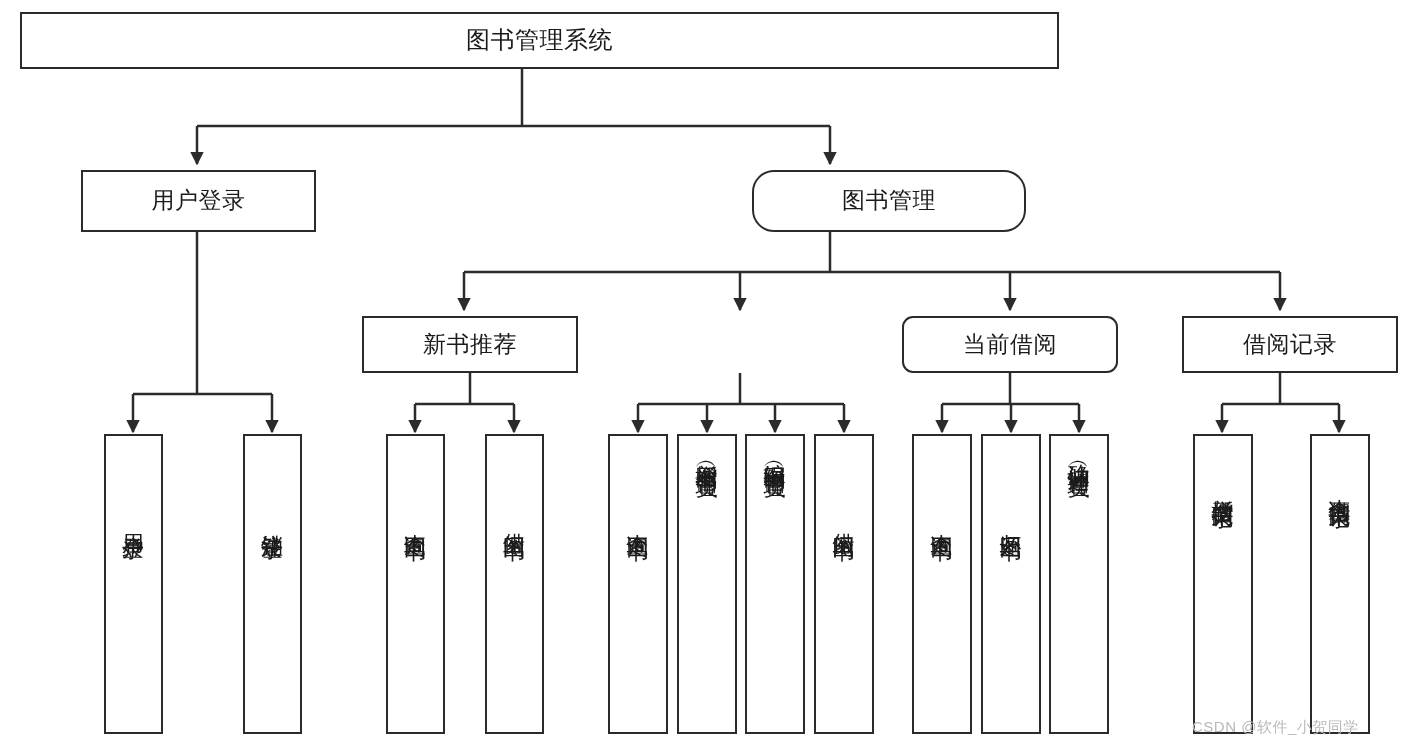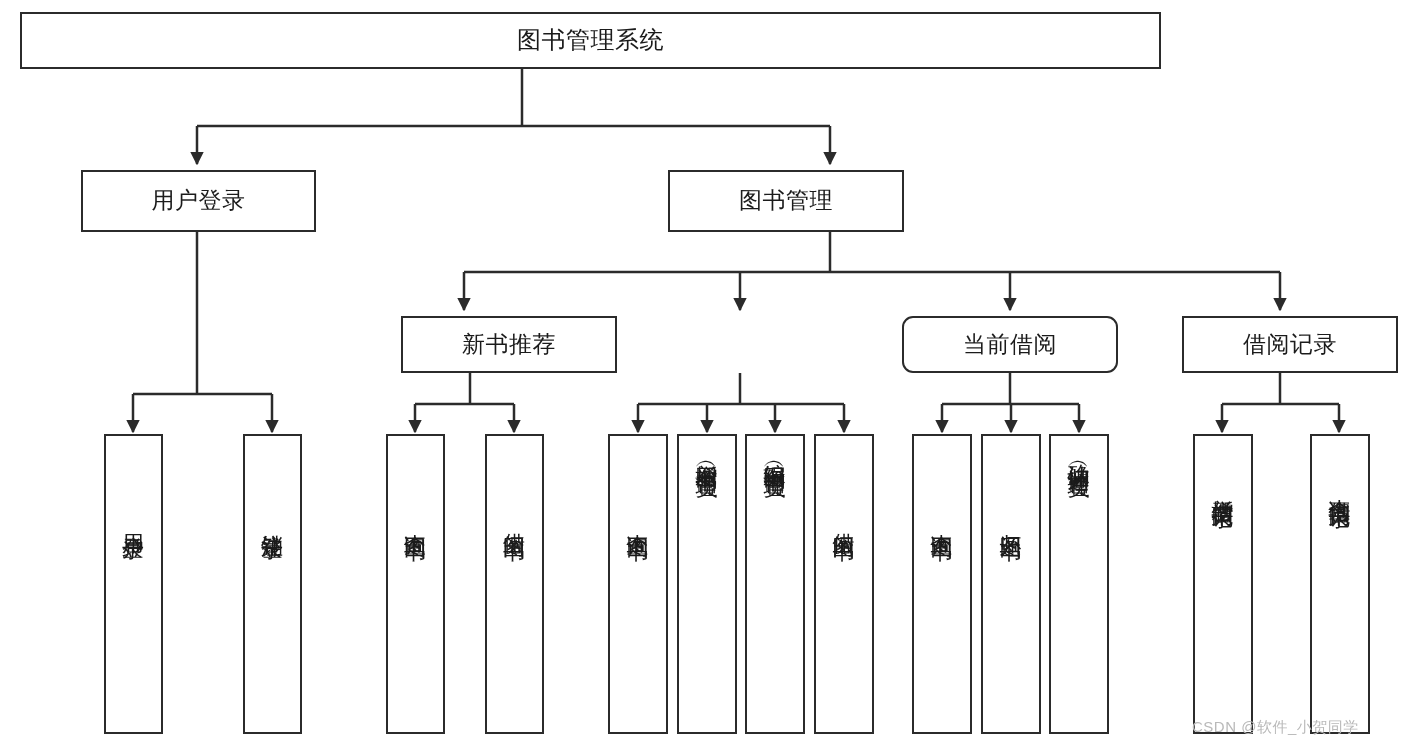--- a/index.html
+++ b/index.html
@@ -118,32 +118,32 @@
       <path d="M 1011,404 L 1011,432" marker-end="url(#arrow)"></path>
       <path d="M 1079,404 L 1079,432" marker-end="url(#arrow)"></path>
 
       <path d="M 1280,373 L 1280,404"></path>
       <path d="M 1222,404 L 1339,404"></path>
       <path d="M 1222,404 L 1222,432" marker-end="url(#arrow)"></path>
       <path d="M 1339,404 L 1339,432" marker-end="url(#arrow)"></path>
     </g>
   </svg>
 
-  <div class="node h root" style="left:20px; top:12px; width:1141px; height:57px;">
+  <div class="node h root" style="left:20px; top:12px; width:1039px; height:57px;">
     <span class="lbl">图书管理系统</span>
   </div>
 
   <div class="node h" style="left:81px; top:170px; width:235px; height:62px;">
     <span class="lbl">用户登录</span>
   </div>
-  <div class="node h" style="left:668px; top:170px; width:236px; height:62px;">
+  <div class="node h" style="left:752px; top:170px; width:274px; height:62px;border-radius:22px;">
     <span class="lbl">图书管理</span>
   </div>
 
-  <div class="node h" style="left:362px; top:316px; width:216px; height:57px;margin-left:39px;">
+  <div class="node h" style="left:362px; top:316px; width:216px; height:57px;">
     <span class="lbl">新书推荐</span>
   </div>
   <div class="node h" style="left:902px; top:316px; width:216px; height:57px;border-radius:11px;">
     <span class="lbl">当前借阅</span>
   </div>
   <div class="node h" style="left:1172px; top:316px; width:216px; height:57px;margin-left:10px;">
     <span class="lbl">借阅记录</span>
   </div>
 
   <div class="node v" style="left:104px; top:434px; width:59px; height:300px; padding-top:80px;">

